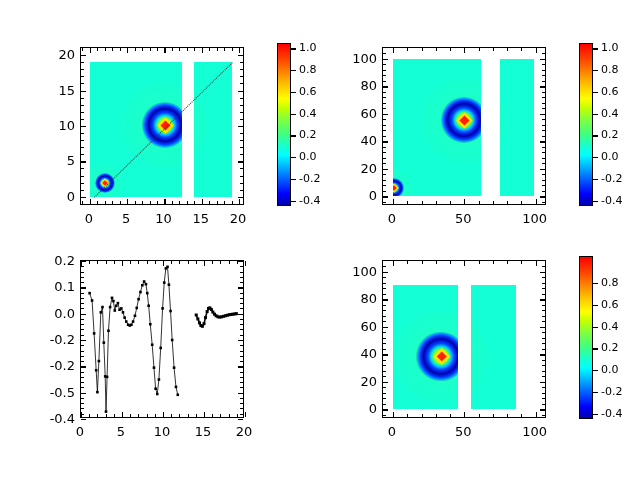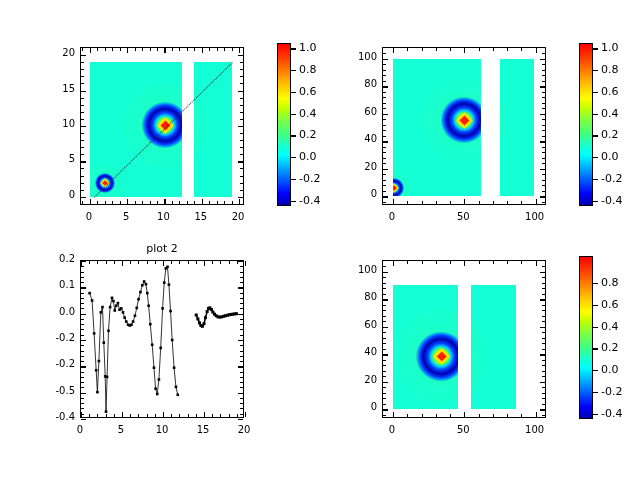--- a/index.html
+++ b/index.html
@@ -4,21 +4,21 @@
 <style>
   html,body{margin:0;padding:0;background:#ffffff;}
   body{width:640px;height:480px;font-family:"DejaVu Sans",sans-serif;}
   #fig{position:relative;width:640px;height:480px;background:#ffffff;overflow:hidden;}
 
   .panel{position:absolute;}
   .axes{position:absolute;border:1.2px solid #000;background:#ffffff;box-sizing:border-box;}
   .title{position:absolute;font-size:11px;color:#000;text-align:center;white-space:nowrap;}
 
   .tick{position:absolute;background:#000;}
-  .tlabel{position:absolute;font-size:10px;color:#000;white-space:nowrap;}
+  .tlabel{position:absolute;font-size:13px;color:#000;white-space:nowrap;}
   .tlabel.y{text-align:right;}
   .tlabel.x{text-align:center;}
 
   .cbar{position:absolute;border:1px solid #000;box-sizing:border-box;
         background:linear-gradient(to top,
           #0000b0 0%, #0000ff 7%, #0040ff 13%, #0080ff 19%,
           #00c0ff 25%, #00ffff 31%, #14ffd6 36%,
           #40ff80 44%, #80ff40 53%, #c0ff00 60%,
           #ffff00 66%, #ffc000 75%, #ff8000 83%, #ff4000 91%, #ff0000 100%);}
   .cbtick{position:absolute;background:#000;height:1.2px;width:5px;}
@@ -280,21 +280,20 @@
     <div class="cbtick" style="left: 593px; top: 135.367px;"></div>
     <div class="cblabel" style="left: 601px; top: 128.367px;">0.2</div>
     <div class="cbtick" style="left: 593px; top: 113.633px;"></div>
     <div class="cblabel" style="left: 601px; top: 106.633px;">0.4</div>
     <div class="cbtick" style="left: 593px; top: 91.9px;"></div>
     <div class="cblabel" style="left: 601px; top: 84.9px;">0.6</div>
     <div class="cbtick" style="left: 593px; top: 70.1667px;"></div>
     <div class="cblabel" style="left: 601px; top: 63.1667px;">0.8</div>
     <div class="cbtick" style="left: 593px; top: 48.4333px;"></div>
     <div class="cblabel" style="left: 601px; top: 41.4333px;">1.0</div>
-    <div class="title" style="left: 80px; width: 164px; top: 242px;">plot 2</div>
     <div class="axes" style="left: 80px; top: 260px; width: 164px; height: 158px;">
       <svg width="164" height="158" style="position: absolute; left: 0px; top: 0px;">
         <path d="M8.61 32.13 L11.07 39.50 L13.12 72.42 L15.17 109.28 L16.40 131.14 L17.88 100.07 L19.84 51.35 L21.48 46.08 L22.80 81.63 L24.19 115.34 L25.01 150.63 L26.08 115.87 L27.47 69.78 L29.11 46.08 L31.00 36.87 L32.39 40.03 L33.78 49.51 L35.26 44.77 L36.90 42.13 L38.54 48.72 L40.34 47.40 L41.98 51.35 L43.62 56.62 L45.26 60.57 L47.15 63.73 L48.79 64.52 L50.43 63.73 L52.07 60.57 L53.96 54.77 L55.76 46.87 L57.56 38.18 L59.45 31.07 L61.34 24.23 L63.14 20.54 L64.94 23.17 L66.26 32.13 L67.65 44.77 L69.29 63.20 L71.18 83.74 L72.98 106.65 L74.62 127.72 L76.26 132.98 L77.90 118.50 L79.70 86.90 L81.59 47.40 L83.23 21.59 L84.87 7.37 L86.51 5.79 L87.90 23.70 L89.54 50.03 L91.18 79.00 L93.07 106.65 L94.96 125.87 L96.76 133.77 " fill="none" stroke="#000000" stroke-width="0.8"></path>
         <rect x="7.31" y="30.83" width="2.6" height="2.6" fill="#000000"></rect>
         <rect x="9.77" y="38.20" width="2.6" height="2.6" fill="#000000"></rect>
         <rect x="11.82" y="71.12" width="2.6" height="2.6" fill="#000000"></rect>
         <rect x="13.87" y="107.98" width="2.6" height="2.6" fill="#000000"></rect>
         <rect x="15.10" y="129.84" width="2.6" height="2.6" fill="#000000"></rect>
         <rect x="16.58" y="98.77" width="2.6" height="2.6" fill="#000000"></rect>
         <rect x="18.54" y="50.05" width="2.6" height="2.6" fill="#000000"></rect>

